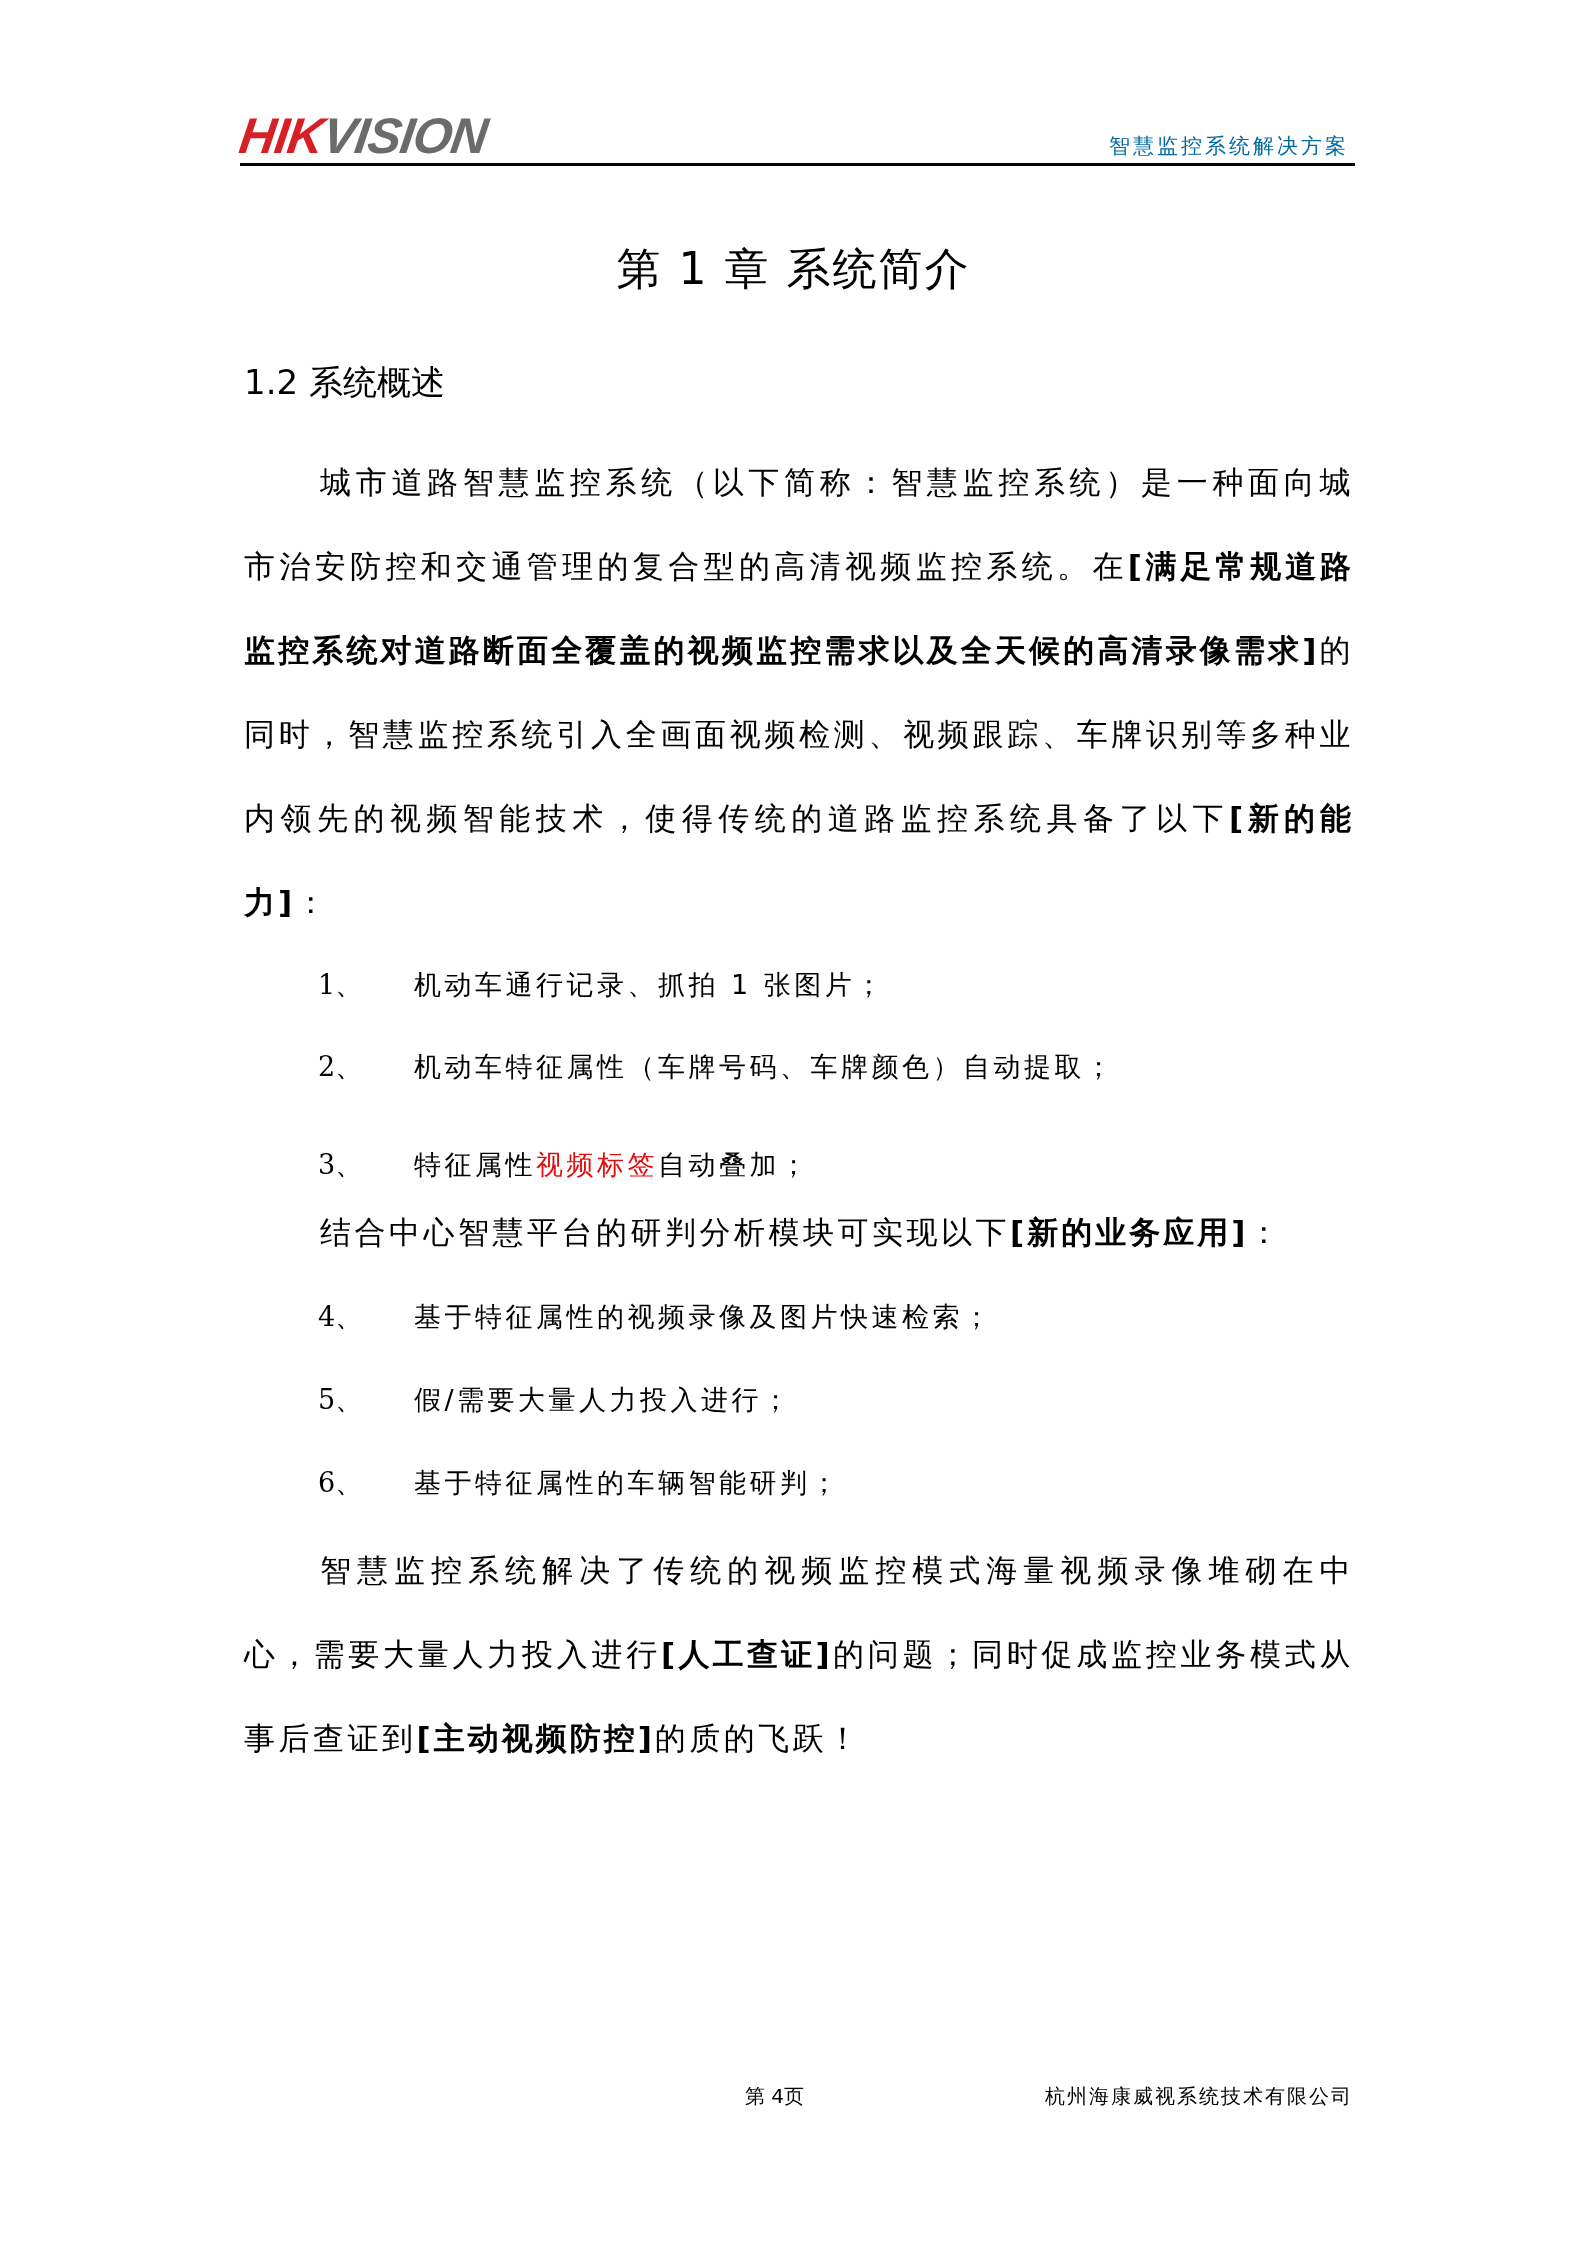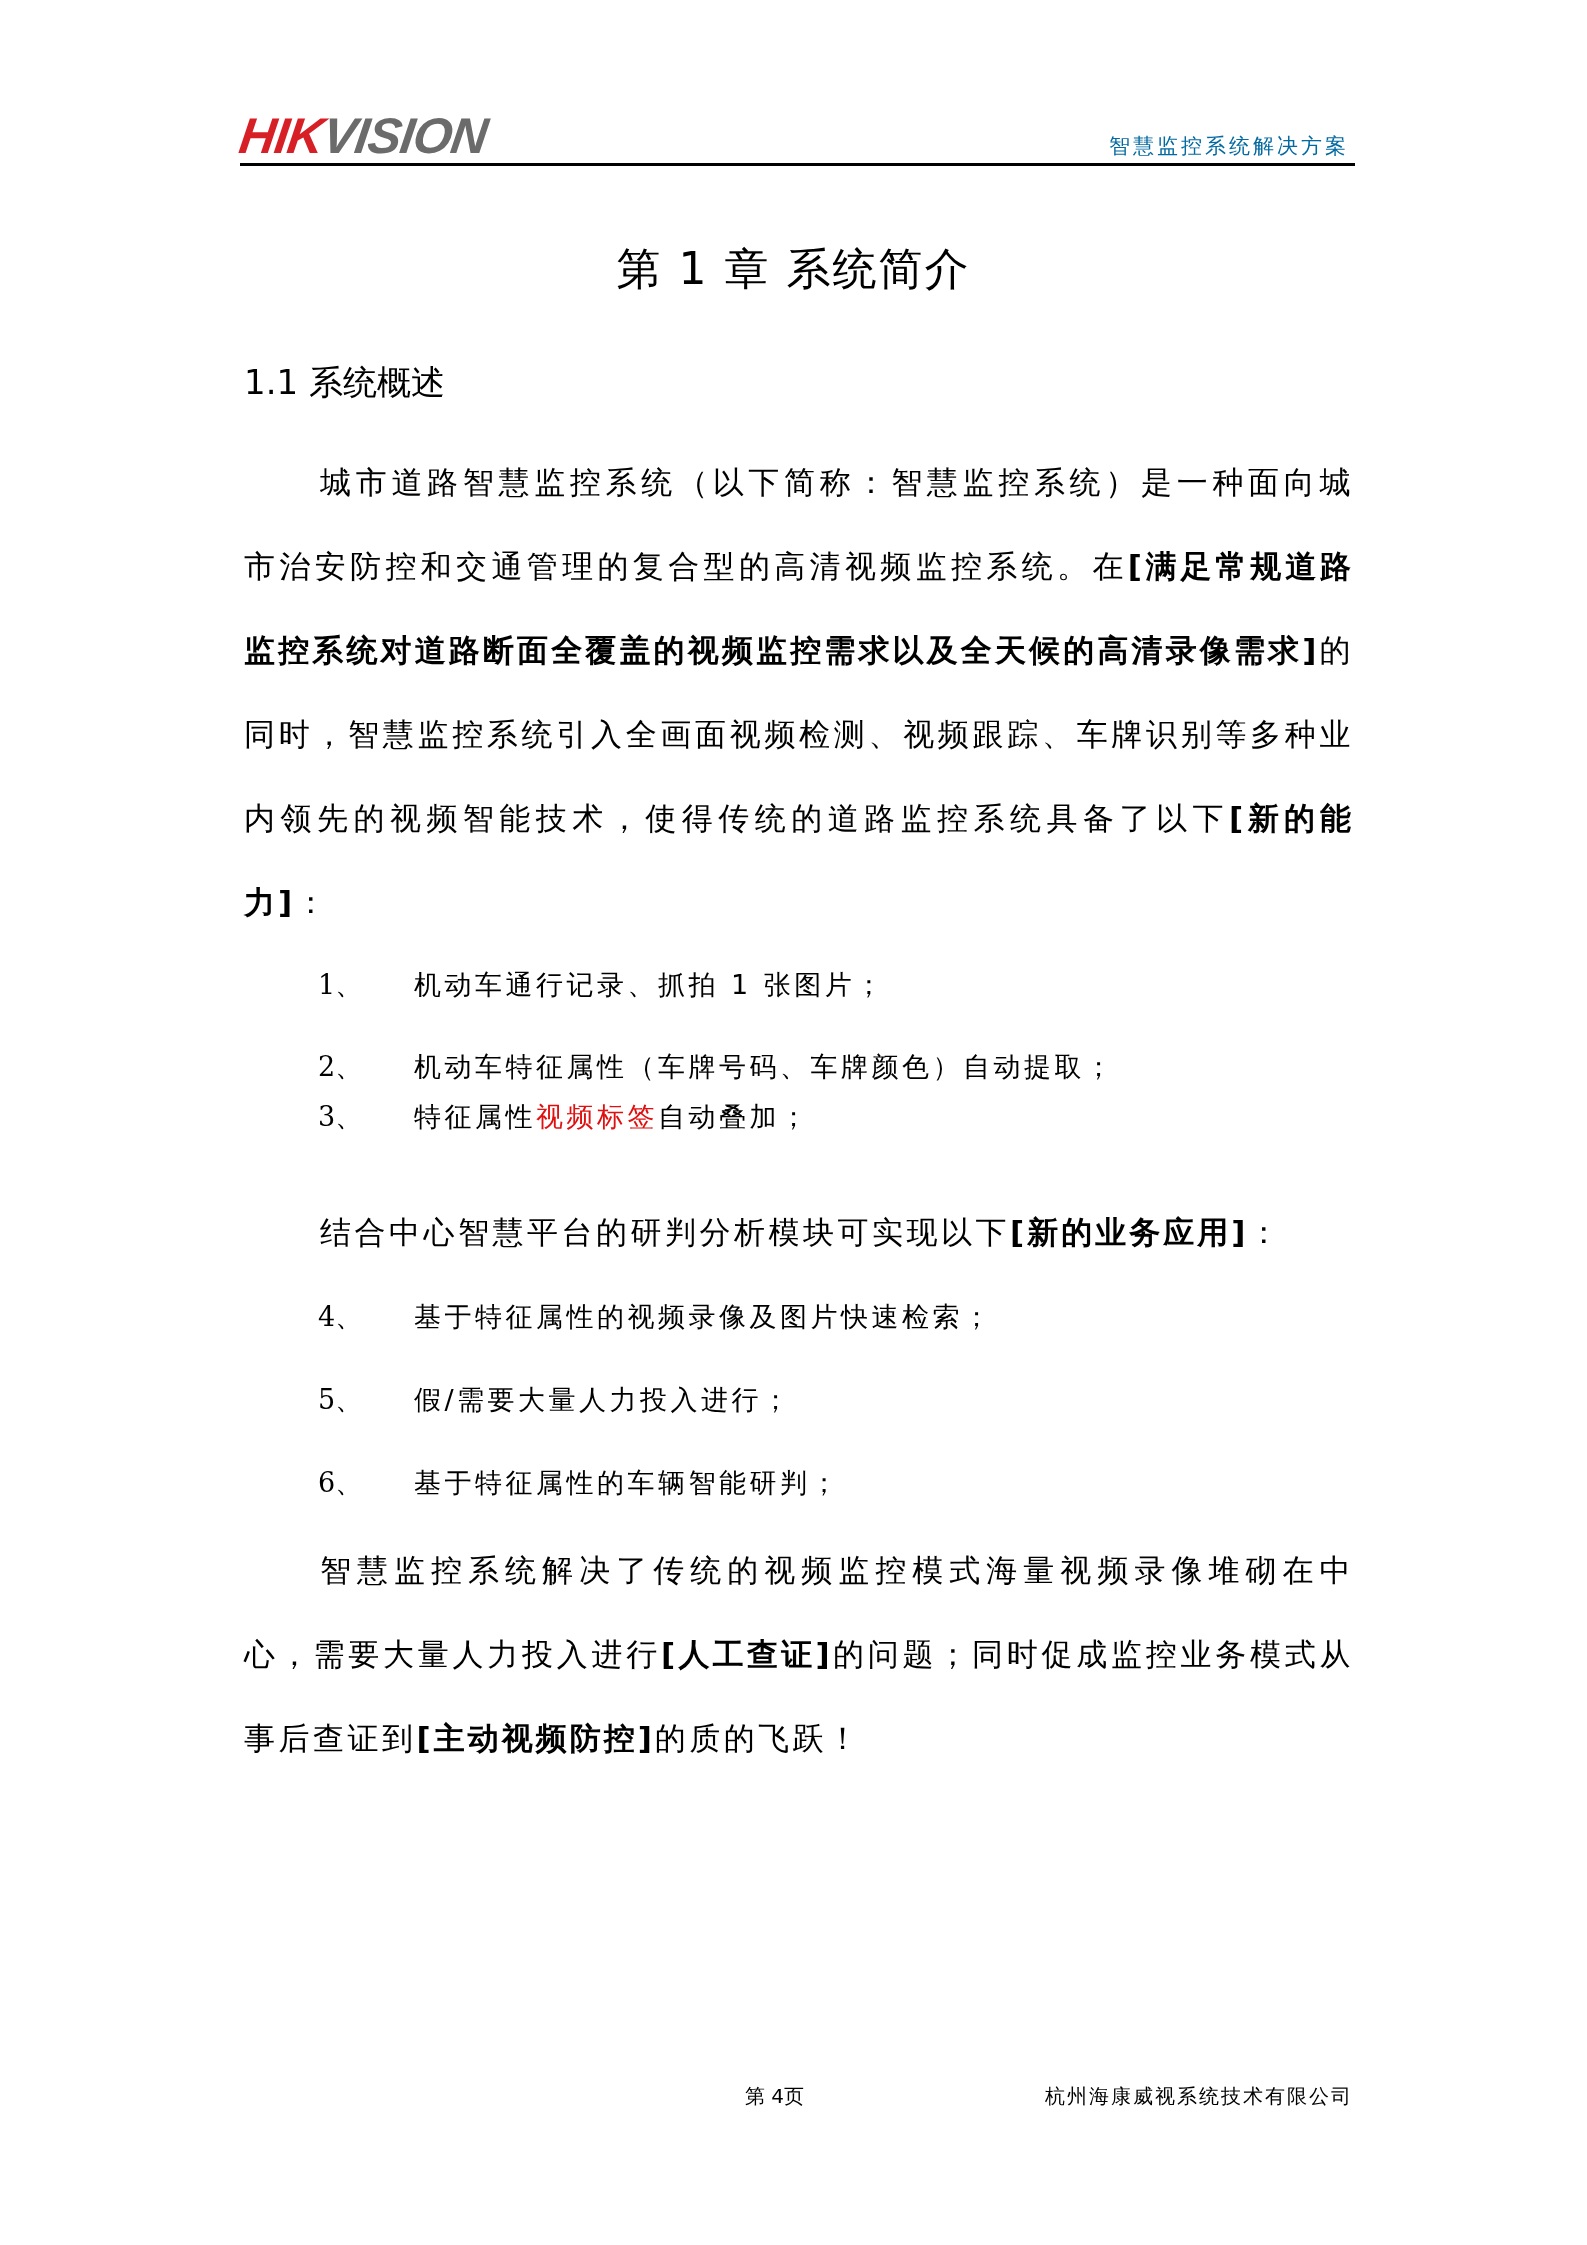--- a/index.html
+++ b/index.html
@@ -37,33 +37,33 @@
 
 <div class="header">
   <div class="logo">
     <span class="hik">HIK</span><span class="vision">VISION</span>
   </div>
   <div class="header-title">智慧监控系统解决方案</div>
 </div>
 <div class="header-rule"></div>
 
 <div class="chapter-title">第 1 章  系统简介</div>
-<div class="section-title">1.1  系统概述</div>
+<div class="section-title">1.2  系统概述</div>
 
 <div class="para indent" style="top:440px;">
   <span>城市道路智慧监控系统（以下简称：智慧监控系统）是一种面向城市治安防控和交通管理的复合型的高清视频监控系统。在</span><b>[满足常规道路监控系统对道路断面全覆盖的视频监控需求以及全天候的高清录像需求]</b><span>的同时，智慧监控系统引入全画面视频检测、视频跟踪、车牌识别等多种业内领先的视频智能技术，使得传统的道路监控系统具备了以下</span><b>[新的能力]</b><span>：</span>
 </div>
 
 <div class="list-item" style="top:965px;">
   <span class="num">1、</span><span>机动车通行记录、抓拍 1 张图片；</span>
 </div>
 <div class="list-item" style="top:1047px;">
   <span class="num">2、</span><span>机动车特征属性（车牌号码、车牌颜色）自动提取；</span>
 </div>
-<div class="list-item" style="top:1097px;">
+<div class="list-item" style="top:1145px;">
   <span class="num">3、</span><span>特征属性</span><span class="red">视频标签</span><span>自动叠加；</span>
 </div>
 
 <div class="para indent" style="top:1190px;">
   <span>结合中心智慧平台的研判分析模块可实现以下</span><b>[新的业务应用]</b><span>：</span>
 </div>
 
 <div class="list-item" style="top:1297px;">
   <span class="num">4、</span><span>基于特征属性的视频录像及图片快速检索；</span>
 </div>

